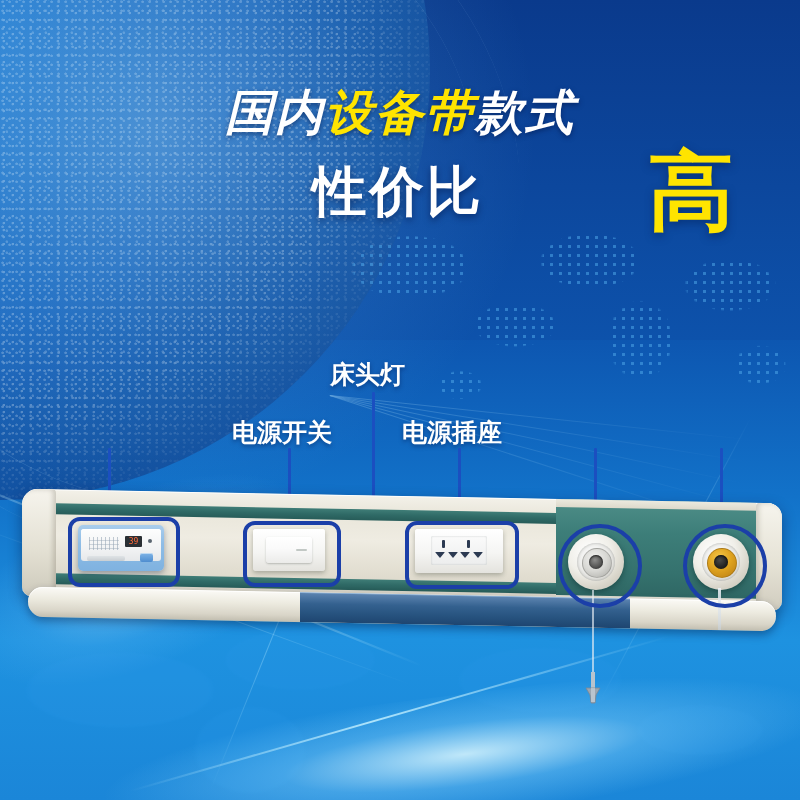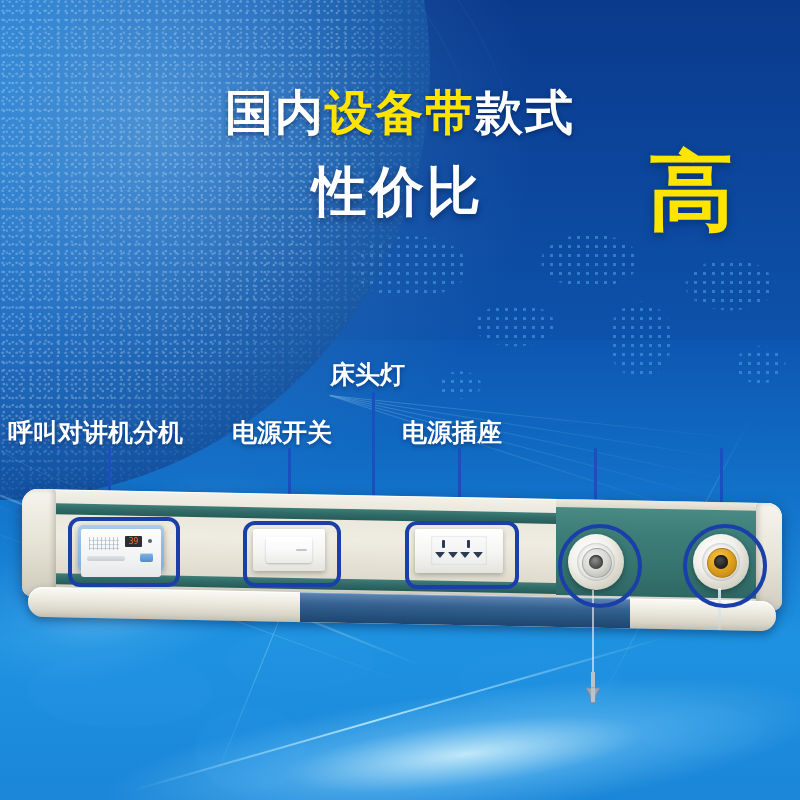--- a/index.html
+++ b/index.html
@@ -114,20 +114,21 @@
   
   .headline{
     position:absolute;left:0;top:0;width:800px;
     text-align:center;
     font-family:"DejaVu Sans","Liberation Sans",sans-serif;
   }
   .hl-line1{
     position:absolute;left:0;top:88px;width:800px;
     font-size:48px;font-weight:bold;letter-spacing:2px;line-height:1;
     white-space:nowrap;
+    font-style:italic;
   }
   .hl-line1 .w{color:#ffffff;text-shadow:0 2px 5px rgba(0,20,70,.55);}
   .hl-line1 .y{color:#ffe400;text-shadow:0 2px 5px rgba(0,20,70,.55);}
   .hl-line2{
     position:absolute;left:0;top:165px;width:796px;
     font-size:54px;font-weight:bold;letter-spacing:3px;line-height:1;
     color:#ffffff;text-shadow:0 3px 7px rgba(0,20,70,.55);
     white-space:nowrap;
   }
   .hl-big{
@@ -206,21 +207,21 @@
     position:absolute;background:linear-gradient(180deg,#ffffff 0%, #f5f5f3 55%, #e4e3de 100%);
     border-radius:3px;
     box-shadow:0 2px 5px rgba(40,50,40,.32), inset 0 1px 0 #fff;
   }
 
   
   .intercom{left:78px;top:525px;width:86px;height:46px;}
   .ic-shell{position:absolute;left:0;top:0;width:86px;height:46px;border-radius:5px;
     background:linear-gradient(180deg,#a9cdec 0%, #8fbde6 40%, #7fb2e0 100%);
     box-shadow:0 3px 6px rgba(20,40,70,.38);}
-  .ic-face{position:absolute;left:3px;top:4px;width:80px;height:48px;border-radius:3px;
+  .ic-face{position:absolute;left:3px;top:4px;width:80px;height:32px;border-radius:3px;
     background:linear-gradient(180deg,#fdfdfd 0%, #f2f3f4 60%, #e6e8ea 100%);
     box-shadow:inset 0 1px 0 #fff;}
   .ic-grille{position:absolute;left:8px;top:8px;width:30px;height:13px;
     background-image:
       linear-gradient(90deg, rgba(120,140,160,.55) 0 1px, transparent 1px 4px),
       linear-gradient(0deg, rgba(120,140,160,.4) 0 1px, transparent 1px 4px);
     background-size:4px 4px;
     opacity:.8;}
   .ic-slot{position:absolute;left:6px;top:27px;width:38px;height:5px;border-radius:2px;
     background:linear-gradient(180deg,#dfe3e6,#c9ced2);}
@@ -321,21 +322,20 @@
     <i style="width:430px;transform:rotate(18deg);"></i>
   </div>
 
   <div class="headline">
     <div class="hl-line1"><span class="w">国内</span><span class="y">设备带</span><span class="w">款式</span></div>
 
     <div class="hl-line2">性价比</div>
     <div class="hl-big">高</div>
   </div>
 
-  <div class="label" style="left:8px;top:416px;">呼叫对讲机分机</div>
   <div class="label" style="left:232px;top:416px;text-align:center;">电源开关</div>
   <div class="label" style="left:330px;top:358px;">床头灯</div>
   <div class="label" style="left:402px;top:416px;text-align:right;">电源插座</div>
 
   <div class="leader" style="left:108px;top:448px;height:78px;"></div>
   <div class="leader" style="left:288px;top:448px;height:82px;"></div>
   <div class="leader" style="left:372px;top:392px;height:215px;"></div>
   <div class="leader" style="left:458px;top:448px;height:82px;"></div>
   <div class="leader" style="left:594px;top:448px;height:90px;"></div>
   <div class="leader" style="left:720px;top:448px;height:90px;"></div>

